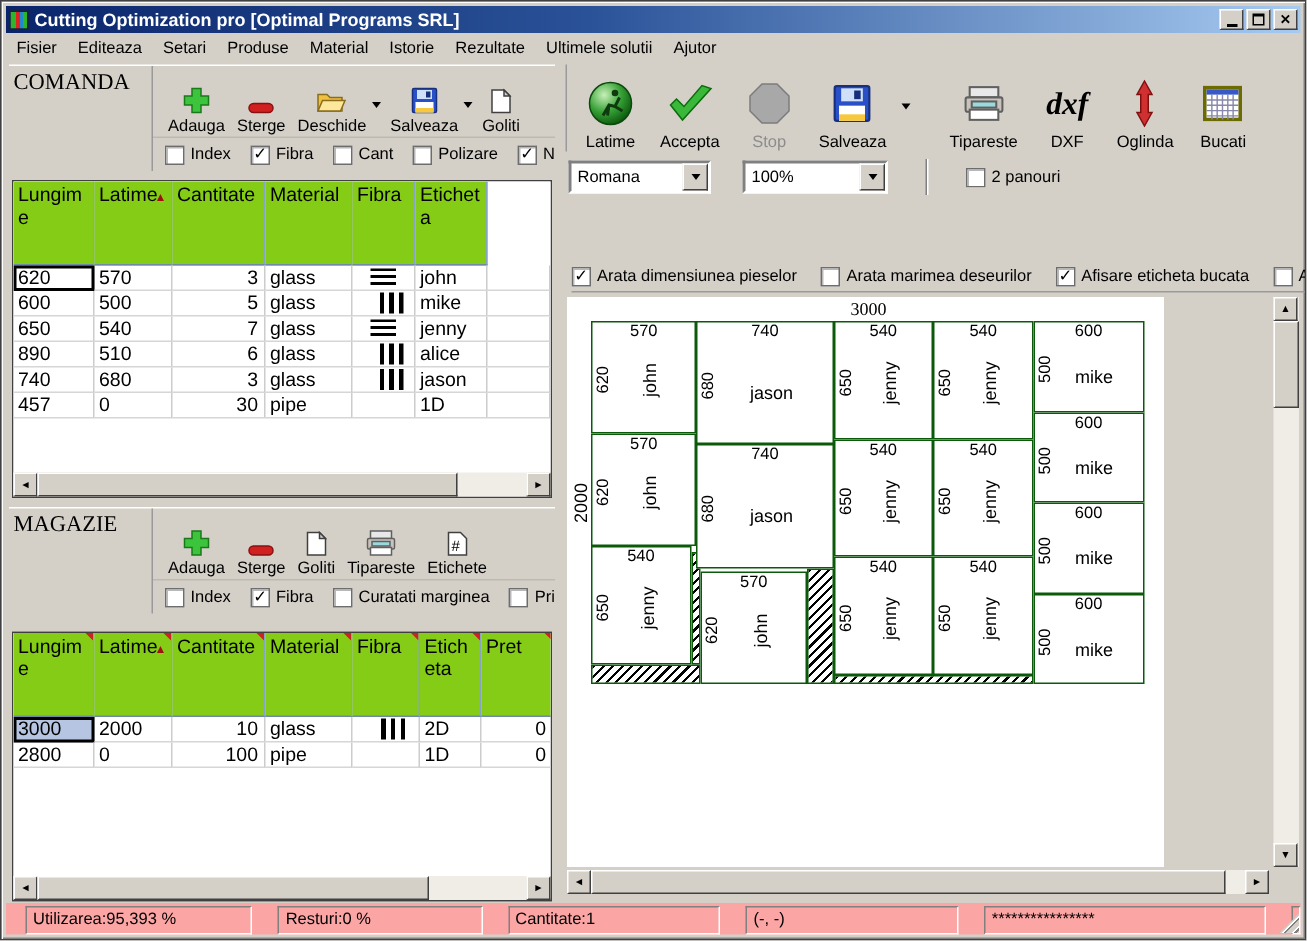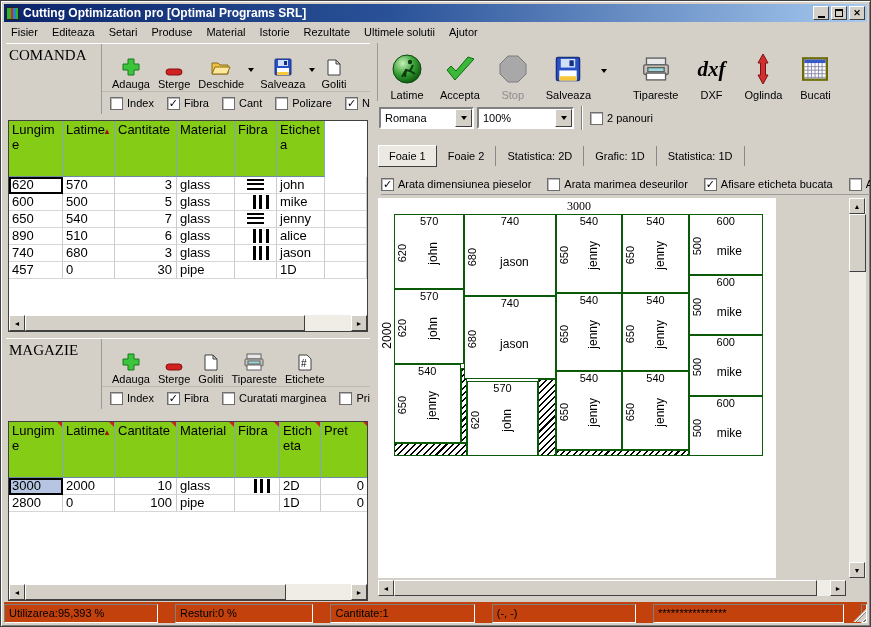--- a/index.html
+++ b/index.html
@@ -56,21 +56,21 @@
     display:flex;align-items:center;justify-content:center;font-size:7px;color:#000;}
   .sb-track{flex:1;position:relative;}
   .sb-thumb{position:absolute;top:0;bottom:0;background:#d4d0c8;border:1px solid;border-color:#fff #404040 #404040 #fff;}
   .sb-v{position:absolute;width:17px;background:#f0ede6;display:flex;flex-direction:column;}
   .sb-vtrack{flex:1;position:relative;}
   .sb-vthumb{position:absolute;left:0;right:0;background:#d4d0c8;border:1px solid;border-color:#fff #404040 #404040 #fff;}
   
   .rtoolbar{position:absolute;left:376px;top:42px;width:492px;height:58px;display:flex;align-items:flex-end;padding-left:6px;gap:6px;border-left:1px solid #9a9a9a;}
   .tbtn-lg .ic{height:36px;align-items:center;}
   .tbtn-lg{font-size:11px;min-width:46px;}
-  .rcontrols{position:absolute;left:378px;top:104px;height:26px;display:flex;align-items:center;gap:3px;}
+  .rcontrols{position:absolute;left:378px;top:104px;height:26px;display:flex;align-items:center;gap:21px;}
   .combo{position:relative;background:#fff;border:2px solid;border-color:#808080 #fff #fff #808080;height:22px;font-size:11px;display:flex;align-items:center;padding-left:4px;}
   .combo .drop{position:absolute;right:0;top:0;bottom:0;width:17px;background:#d4d0c8;border:1px solid;border-color:#fff #404040 #404040 #fff;display:flex;align-items:center;justify-content:center;}
   .vsep{width:2px;height:24px;border-left:1px solid #808080;border-right:1px solid #fff;margin:0 4px;}
   .rtabs{position:absolute;left:377px;top:142px;height:26px;display:flex;align-items:center;font-size:11px;}
   .tab{padding:4px 11px;border-right:1px solid #888;color:#000;}
   .tab.active{border:1px solid;border-color:#fff #404040 #404040 #fff;background:#ece9e2;padding:4px 10px;}
   .ropts{position:absolute;left:380px;top:173px;width:491px;height:21px;display:flex;gap:16px;align-items:center;overflow:hidden;border-bottom:1px solid #9a9a9a;}
   
   .canvas{position:absolute;left:376px;top:196px;width:490px;height:400px;background:#d4d0c8;}
   .sheet{position:absolute;left:1px;top:1px;width:398px;height:380px;background:#fff;overflow:hidden;}
@@ -80,21 +80,21 @@
   .cut-panel{position:absolute;left:16px;top:16px;width:370px;height:242px;}
   .piece{position:absolute;background:#fff;border:1px solid var(--green,#0a5a0a);font-family:"Liberation Serif",serif;color:#000;}
   .pdim-top{position:absolute;top:0;left:0;right:0;text-align:center;font-size:11px;line-height:13px;}
   .pdim-left{position:absolute;left:1px;top:4px;bottom:0;display:flex;align-items:center;font-size:11px;}
   .pname-v{position:absolute;left:46%;top:4px;bottom:0;display:flex;align-items:center;font-size:12px;}
   .pname-h{position:absolute;left:10%;right:0;top:50%;text-align:center;font-size:12px;}
   .waste{position:absolute;border:1px solid var(--green,#0a5a0a);
     background:repeating-linear-gradient(135deg,#000 0 1.5px,#fff 1.5px 4.5px);}
   .caption{position:absolute;left:16px;top:260px;width:380px;font-family:"Liberation Serif",serif;font-size:13px;}
   
-  .statusbar{position:absolute;left:3px;right:3px;bottom:3px;height:21px;display:flex;gap:17px;background:#c2410c;padding-top:2px;}
+  .statusbar{position:absolute;left:3px;right:3px;bottom:3px;height:21px;display:flex;gap:17px;background:#fca5a5;padding-top:2px;padding-left:13px;}
   .spanel{border:1px solid;border-color:#808080 #fff #fff #808080;font-size:11px;padding:2px 0 0 4px;white-space:nowrap;overflow:hidden;}
   .grip{position:absolute;right:1px;bottom:1px;width:13px;height:13px;clip-path:polygon(100% 0,100% 100%,0 100%);
     background:repeating-linear-gradient(135deg,#fff 0 1px,#808080 1px 2px,#d4d0c8 2px 5px);}
 </style>
 </head>
 <body>
 
 <div id="window">
 
   <div class="titlebar">
@@ -494,27 +494,20 @@
     </div>
     <div class="vsep"></div>
     <div class="checkrow" style="padding:0;height:auto;">
         <label class="checkitem">
           <span class="cb"></span>
           <span>2 panouri</span>
         </label>
       </div>
   </div>
 
-  <div class="rtabs">
-      <div class="tab active">Foaie 1</div>
-      <div class="tab">Foaie 2</div>
-      <div class="tab">Statistica: 2D</div>
-      <div class="tab">Grafic: 1D</div>
-      <div class="tab">Statistica: 1D</div>
-    </div>
 
   <div class="ropts">
       <label class="checkitem">
         <span class="cb">✓</span>
         <span>Arata dimensiunea pieselor</span>
       </label>
       <label class="checkitem">
         <span class="cb"></span>
         <span>Arata marimea deseurilor</span>
       </label>

